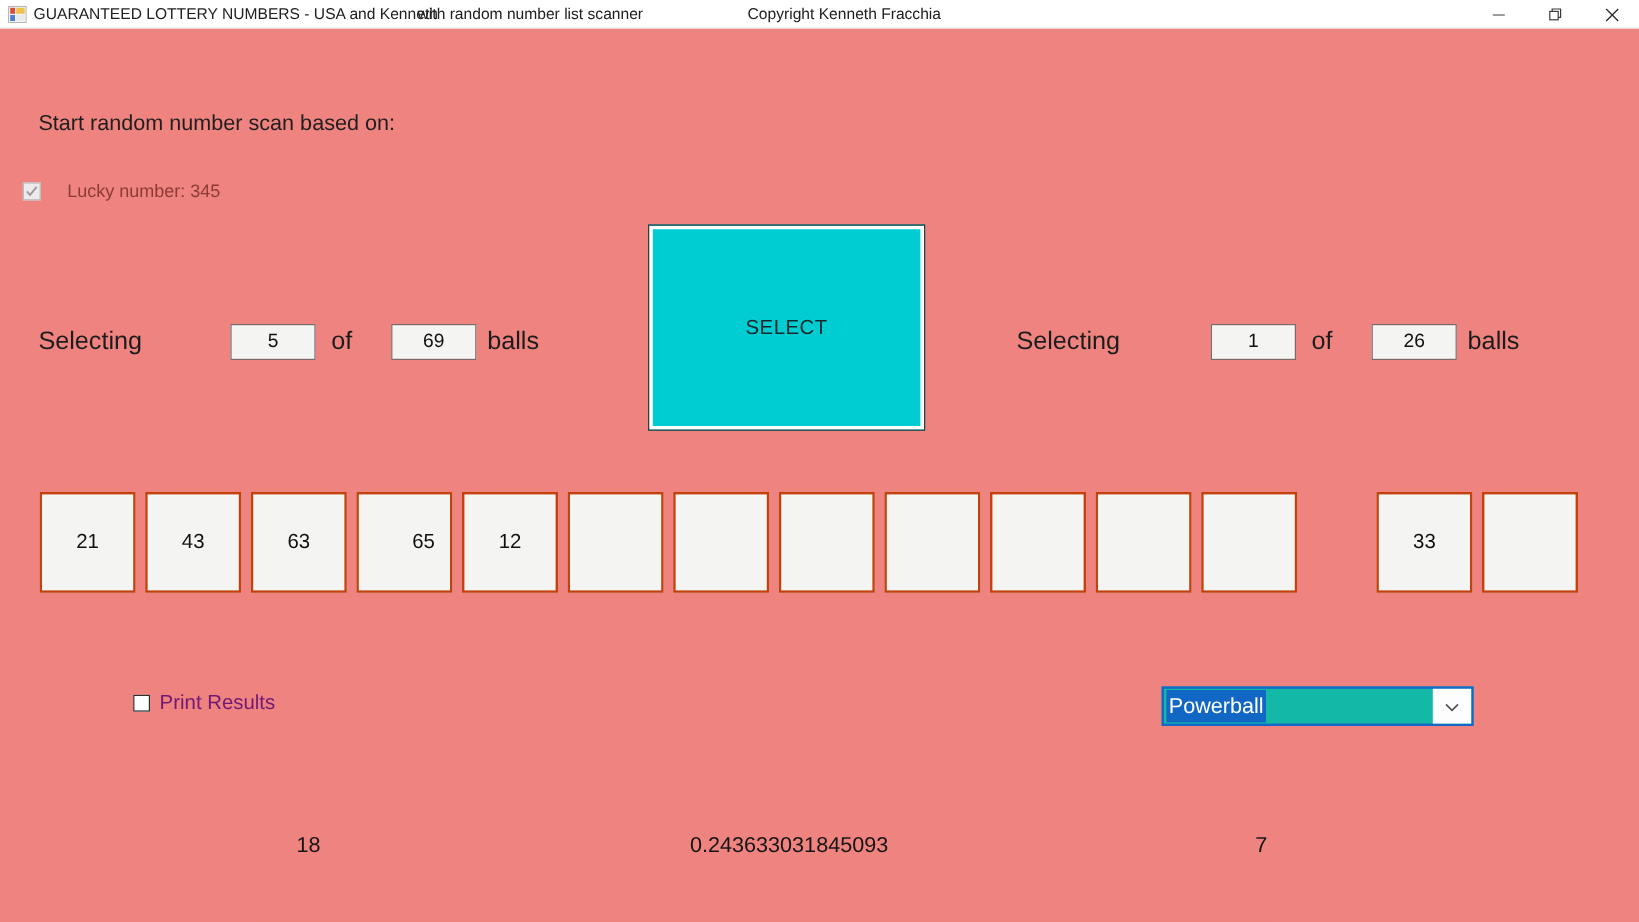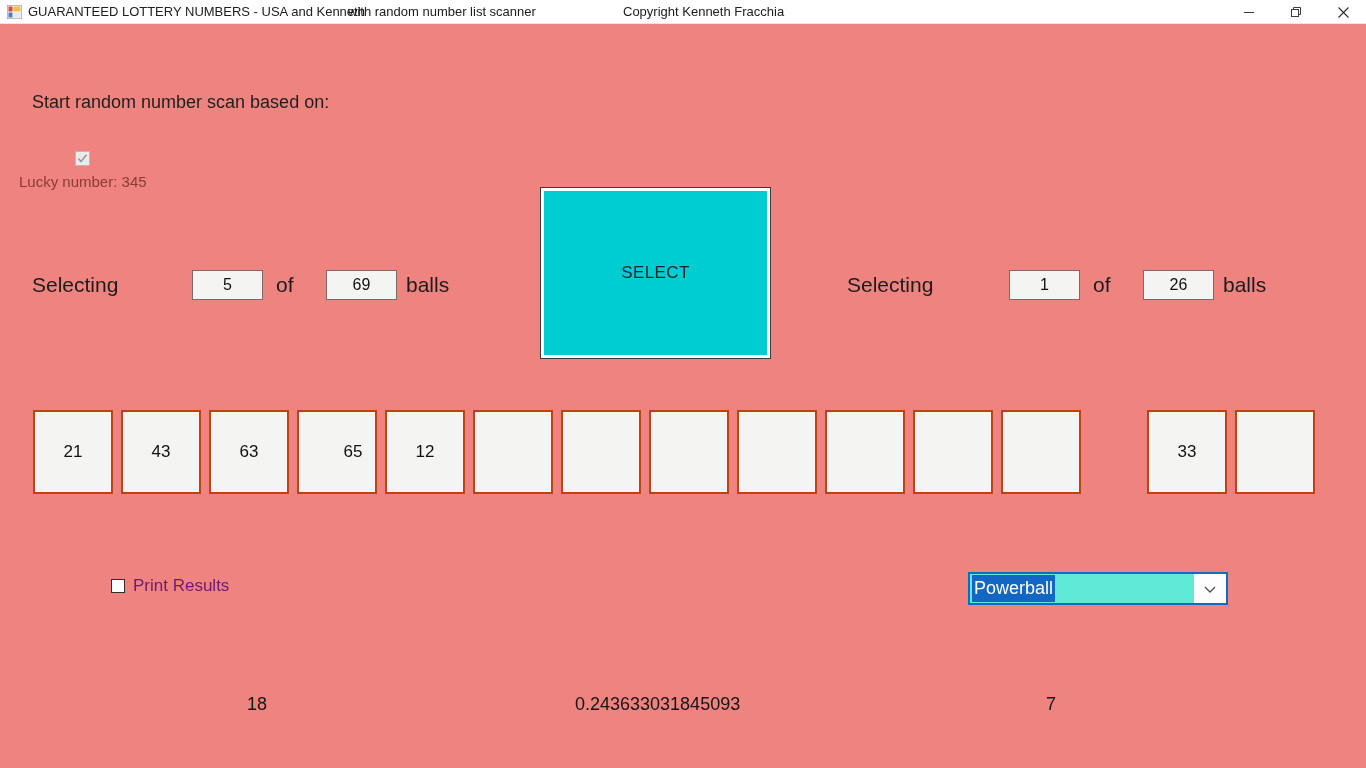--- a/index.html
+++ b/index.html
@@ -82,22 +82,21 @@
     font-size: 18px;
     color: #1f1f1f;
   }
 
   
   .lucky-row {
     position: absolute;
     left: 19px; top: 127px;
     display: flex;
     align-items: center;
-    gap: 7px;
-    flex-direction: column;
+    gap: 22px;
   }
   .cb-disabled {
     width: 15px; height: 15px;
     background: #eceaea;
     border: 1px solid #b9b9b9;
     box-sizing: border-box;
     display: flex;
     align-items: center;
     justify-content: center;
   }
@@ -179,21 +178,21 @@
     font-size: 17px;
     color: #701a75;
     white-space: nowrap;
   }
 
   
   .combo {
     position: absolute;
     left: 968px; top: 548px;
     width: 260px; height: 33px;
-    background: #5eead4;
+    background: #14b8a6;
     border: 2px solid #1567c8;
     box-sizing: border-box;
     display: flex;
     align-items: center;
     cursor: pointer;
   }
   .combo-value {
     font-size: 18px;
     color: #ffffff;
     background: #1267c4;

